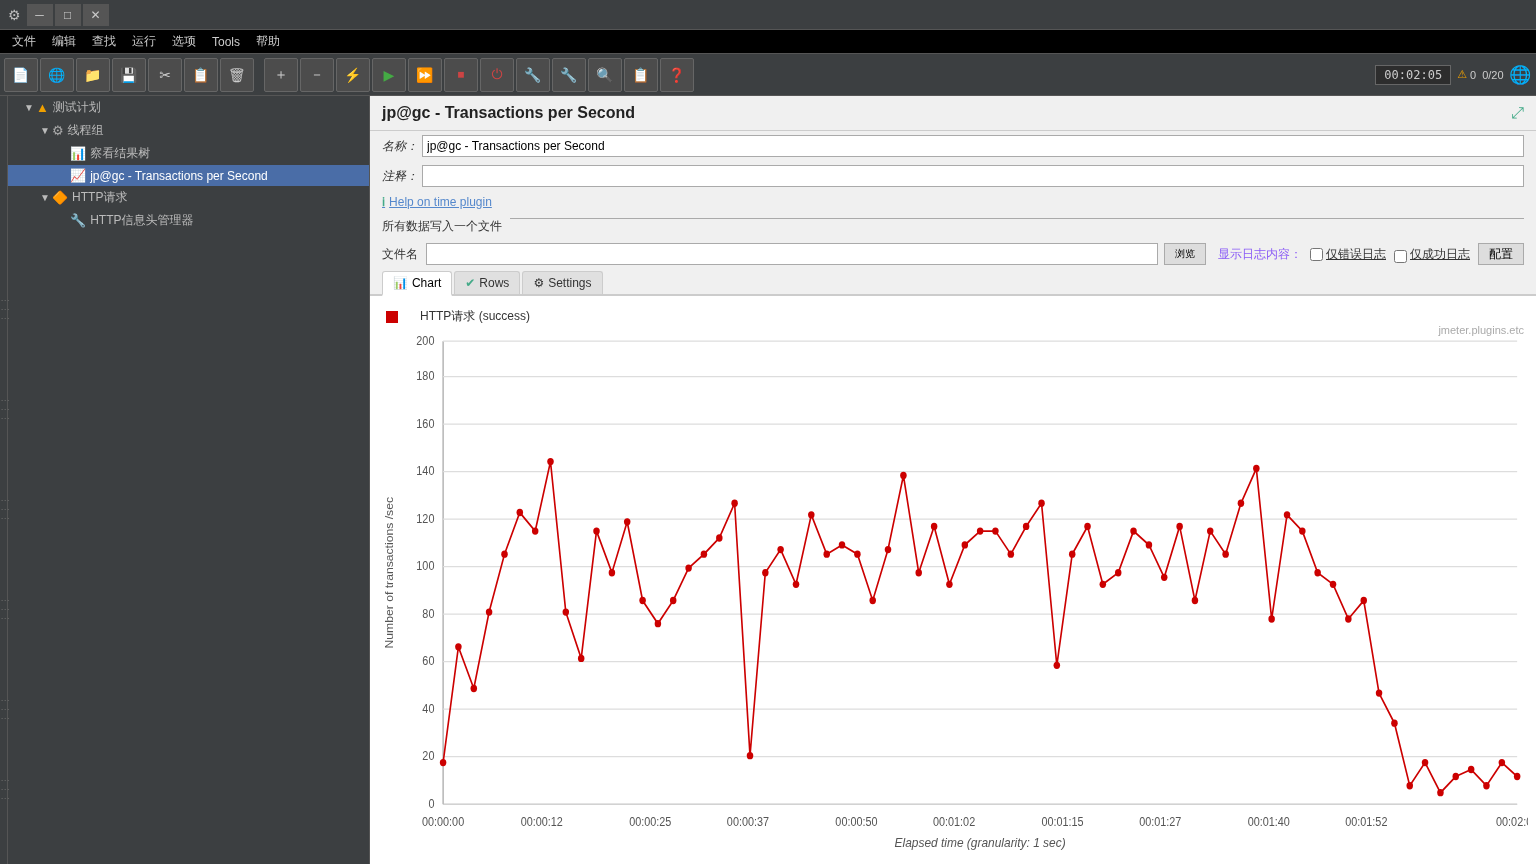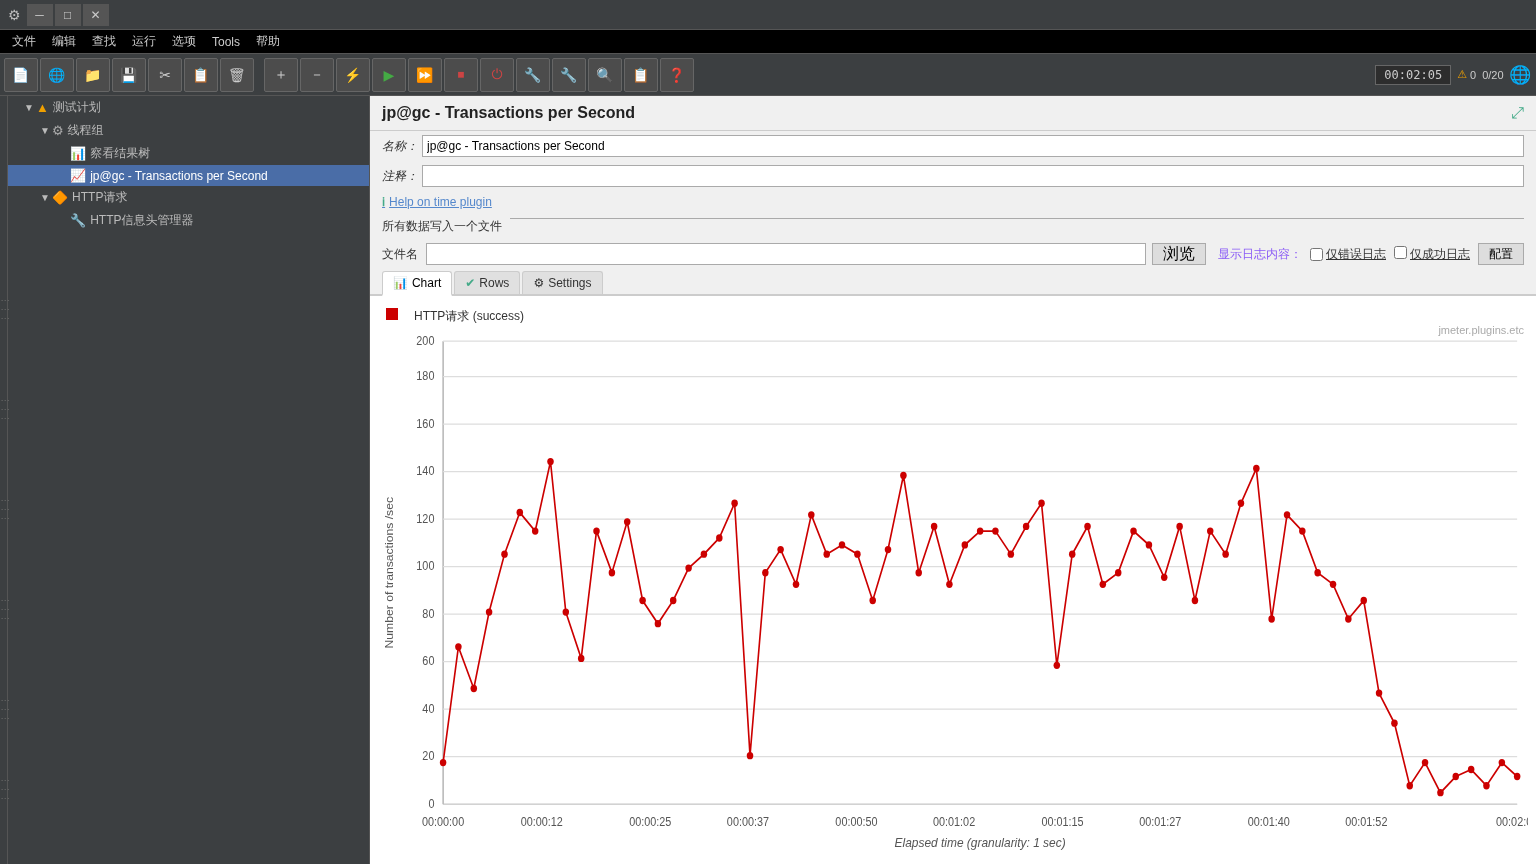--- a/index.html
+++ b/index.html
@@ -46,33 +46,33 @@
     .form-row { display: flex; align-items: center; padding: 4px 12px; }
     .form-label { color: #333; font-size: 12px; width: 40px; font-style: italic; }
     .form-input { flex: 1; height: 22px; border: 1px solid #aaa; background: white; padding: 0 4px; font-size: 12px; }
     .help-link { color: #5588cc; font-size: 12px; cursor: pointer; text-decoration: underline; display: flex; align-items: center; gap: 4px; padding: 2px 12px; }
     .section-divider { display: flex; align-items: flex-start; padding: 4px 12px; margin: 2px 0; }
     .section-divider span { font-size: 12px; color: #333; }
     .section-divider::after { content: ''; flex: 1; height: 1px; background: #aaa; margin-left: 8px; }
     .file-row { display: flex; align-items: center; padding: 2px 12px; }
     .file-label { font-size: 12px; color: #333; margin-right: 8px; }
     .file-input { flex: 1; height: 22px; border: 1px solid #aaa; background: white; padding: 0 4px; font-size: 12px; }
-    .file-btn { height: 22px; padding: 0 10px; background: #ddd; border: 1px solid #aaa; cursor: pointer; font-size: 16px; margin-left: 6px; }
+    .file-btn { height: 22px; padding: 0 10px; background: #ddd; border: 1px solid #aaa; cursor: pointer; font-size: 10px; margin-left: 6px; }
     .file-options { display: flex; align-items: center; gap: 8px; }
     .file-options label { font-size: 12px; color: #333; display: flex; align-items: center; gap: 3px; text-decoration: underline; }
     .config-btn { height: 22px; padding: 0 10px; background: #ddd; border: 1px solid #aaa; cursor: pointer; font-size: 12px; }
     
     
     #tab-bar { display: flex; align-items: flex-end; padding: 4px 12px 0 12px; background: #f0f0f0; border-bottom: 2px solid #ccc; }
     .tab { display: flex; align-items: center; gap: 4px; padding: 4px 10px; cursor: pointer; border: 1px solid #ccc; border-bottom: none; background: #e0e0e0; margin-right: 2px; font-size: 12px; color: #333; border-radius: 3px 3px 0 0; }
     .tab.active { background: white; border-bottom: 2px solid white; margin-bottom: -2px; color: #000; }
 
     
     #chart-area { flex: 1; background: white; padding: 8px; overflow: hidden; position: relative; }
-    #chart-legend { display: flex; align-items: flex-start; gap: 16px; padding: 4px 8px; font-size: 12px; }
+    #chart-legend { display: flex; align-items: center; gap: 22px; padding: 4px 8px; font-size: 12px; }
     .legend-color { width: 12px; height: 12px; background: #cc0000; display: inline-block; }
     .legend-text { font-size: 12px; color: #333; }
     #chart-watermark { position: absolute; top: 28px; right: 12px; font-size: 11px; color: #aaa; }
     
     #chart-svg-container { width: 100%; height: calc(100% - 28px); }
     
     svg text { font-family: Arial, sans-serif; }
     .grid-line { stroke: #ddd; stroke-width: 1; }
     .axis-line { stroke: #999; stroke-width: 1; }
     .data-line { stroke: #cc0000; stroke-width: 1.5; fill: none; }
@@ -211,21 +211,21 @@
     <div class="file-row">
       <span class="file-label">文件名</span>
       <input class="file-input" type="text" value="" style="">
       <button class="file-btn">浏览</button>
       <div class="file-options" style="margin-left:12px;">
         <span style="font-size:12px;color:#8b5cf6;">显示日志内容：</span>
         <label style="font-size:12px;color:#333;display:flex;align-items:center;gap:3px;">
           <input type="checkbox" style="">
           <span>仅错误日志</span>
         </label>
-        <label style="font-size:12px;color:#333;display:flex;align-items:flex-start;gap:3px;">
+        <label style="font-size:12px;color:#333;display:flex;align-items:flex-end;gap:3px;">
           <input type="checkbox" style="">
           <span>仅成功日志</span>
         </label>
         <button class="config-btn">配置</button>
       </div>
     </div>
 
     <div id="tab-bar">
       <div class="tab active">
         <span style="color:#e8a000;">📊</span>

